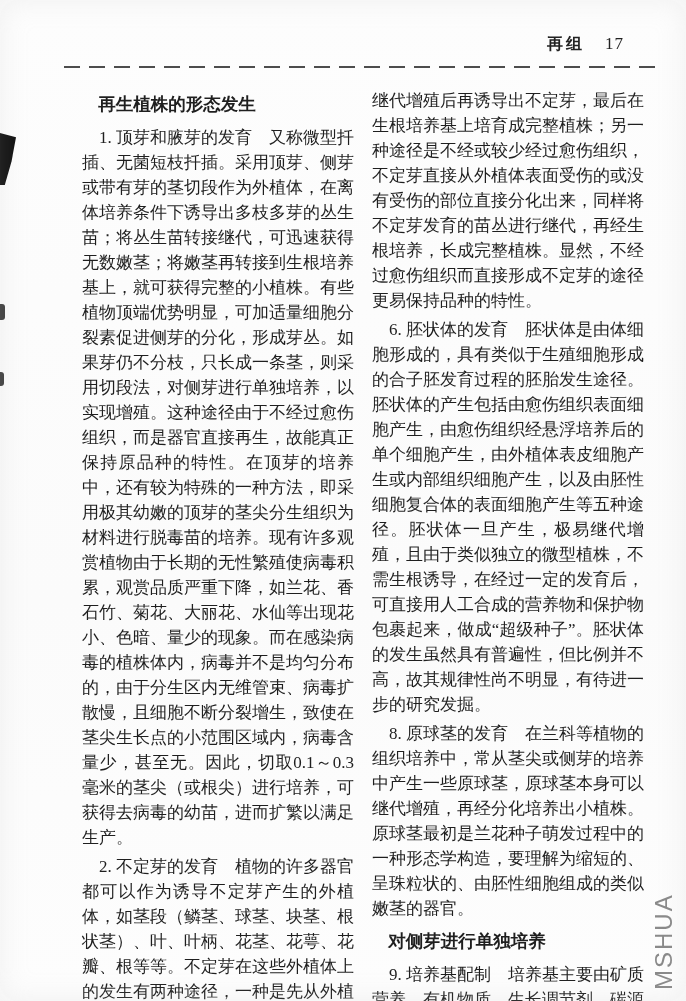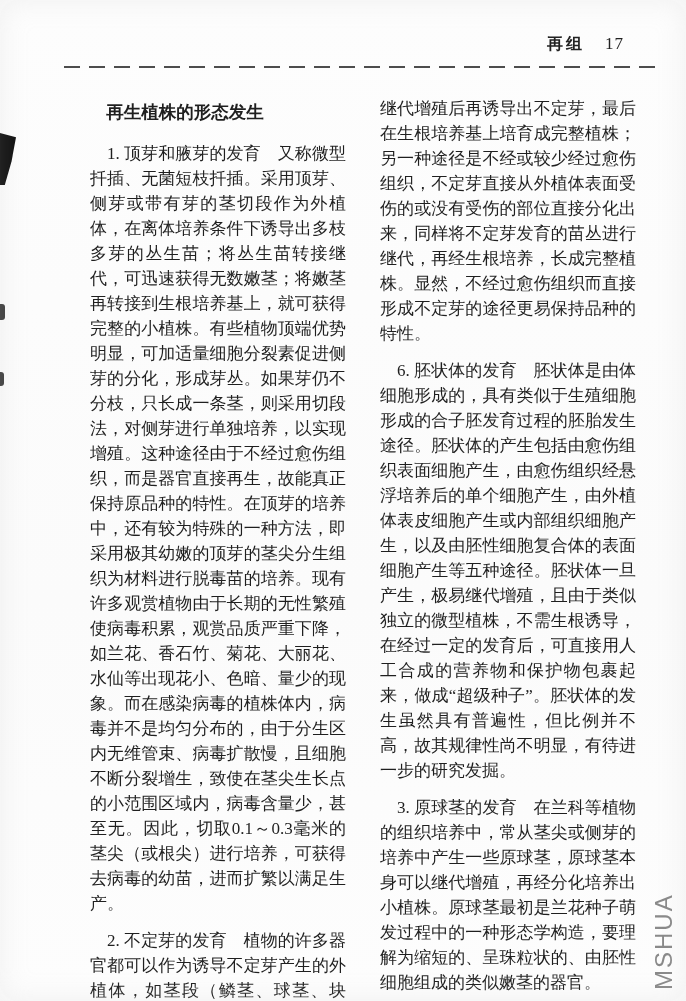--- a/index.html
+++ b/index.html
@@ -32,24 +32,24 @@
   .col {
     position: absolute; top: 84px;
     font-size: 17px;
     line-height: 25px;
     text-align: justify;
     text-justify: inter-ideograph;
     color: #1f1f1f;
   }
   .col-left  { left: 78px;  width: 280px; }
   .col-right { left: 368px; width: 280px; }
-  .col p { margin: 12px; text-indent: 1em; }
+  .col p { margin: 4px; text-indent: 1em; }
   .col p.no-indent { text-indent: 0; }
   .col h2 {
-    margin: 16px;
+    margin: 8px;
     font-size: 17.5px;
     line-height: 25px;
     font-weight: bold;
     text-indent: 0.7em;
   }
   .watermark {
     position: absolute;
     left: 650px; top: 990px;
     transform: rotate(-90deg);
     transform-origin: 0 0;
@@ -91,21 +91,21 @@
 
   <div class="col col-left">
     <h2>再生植株的形态发生</h2>
     <p>1. 顶芽和腋芽的发育　又称微型扦插、无菌短枝扦插。采用顶芽、侧芽或带有芽的茎切段作为外植体，在离体培养条件下诱导出多枝多芽的丛生苗；将丛生苗转接继代，可迅速获得无数嫩茎；将嫩茎再转接到生根培养基上，就可获得完整的小植株。有些植物顶端优势明显，可加适量细胞分裂素促进侧芽的分化，形成芽丛。如果芽仍不分枝，只长成一条茎，则采用切段法，对侧芽进行单独培养，以实现增殖。这种途径由于不经过愈伤组织，而是器官直接再生，故能真正保持原品种的特性。在顶芽的培养中，还有较为特殊的一种方法，即采用极其幼嫩的顶芽的茎尖分生组织为材料进行脱毒苗的培养。现有许多观赏植物由于长期的无性繁殖使病毒积累，观赏品质严重下降，如兰花、香石竹、菊花、大丽花、水仙等出现花小、色暗、量少的现象。而在感染病毒的植株体内，病毒并不是均匀分布的，由于分生区内无维管束、病毒扩散慢，且细胞不断分裂增生，致使在茎尖生长点的小范围区域内，病毒含量少，甚至无。因此，切取0.1～0.3毫米的茎尖（或根尖）进行培养，可获得去病毒的幼苗，进而扩繁以满足生产。</p>
     <p>2. 不定芽的发育　植物的许多器官都可以作为诱导不定芽产生的外植体，如茎段（鳞茎、球茎、块茎、根状茎）、叶、叶柄、花茎、花萼、花瓣、根等等。不定芽在这些外植体上的发生有两种途径，一种是先从外植体上诱导产生愈伤组织，将愈伤组织</p>
   </div>
 
   <div class="col col-right">
     <p class="no-indent">继代增殖后再诱导出不定芽，最后在生根培养基上培育成完整植株；另一种途径是不经或较少经过愈伤组织，不定芽直接从外植体表面受伤的或没有受伤的部位直接分化出来，同样将不定芽发育的苗丛进行继代，再经生根培养，长成完整植株。显然，不经过愈伤组织而直接形成不定芽的途径更易保持品种的特性。</p>
     <p>6. 胚状体的发育　胚状体是由体细胞形成的，具有类似于生殖细胞形成的合子胚发育过程的胚胎发生途径。胚状体的产生包括由愈伤组织表面细胞产生，由愈伤组织经悬浮培养后的单个细胞产生，由外植体表皮细胞产生或内部组织细胞产生，以及由胚性细胞复合体的表面细胞产生等五种途径。胚状体一旦产生，极易继代增殖，且由于类似独立的微型植株，不需生根诱导，在经过一定的发育后，可直接用人工合成的营养物和保护物包裹起来，做成“超级种子”。胚状体的发生虽然具有普遍性，但比例并不高，故其规律性尚不明显，有待进一步的研究发掘。</p>
-    <p>3. 原球茎的发育　在兰科等植物的组织培养中，常从茎尖或侧芽的培养中产生一些原球茎，原球茎本身可以继代增殖，再经分化培养出小植株。原球茎最初是兰花种子萌发过程中的一种形态学构造，要理解为缩短的、呈珠粒状的、由胚性细胞组成的类似嫩茎的器官。</p>
+    <p>8. 原球茎的发育　在兰科等植物的组织培养中，常从茎尖或侧芽的培养中产生一些原球茎，原球茎本身可以继代增殖，再经分化培养出小植株。原球茎最初是兰花种子萌发过程中的一种形态学构造，要理解为缩短的、呈珠粒状的、由胚性细胞组成的类似嫩茎的器官。</p>
     <h2>对侧芽进行单独培养</h2>
     <p>9. 培养基配制　培养基主要由矿质营养、有机物质、生长调节剂、碳源</p>
   </div>
 
   <div class="watermark">MSHUA</div>
 
   <div class="ink-blob"></div>
   <div class="ink-mark ink-mark-1"></div>
   <div class="ink-mark ink-mark-2"></div>
 

